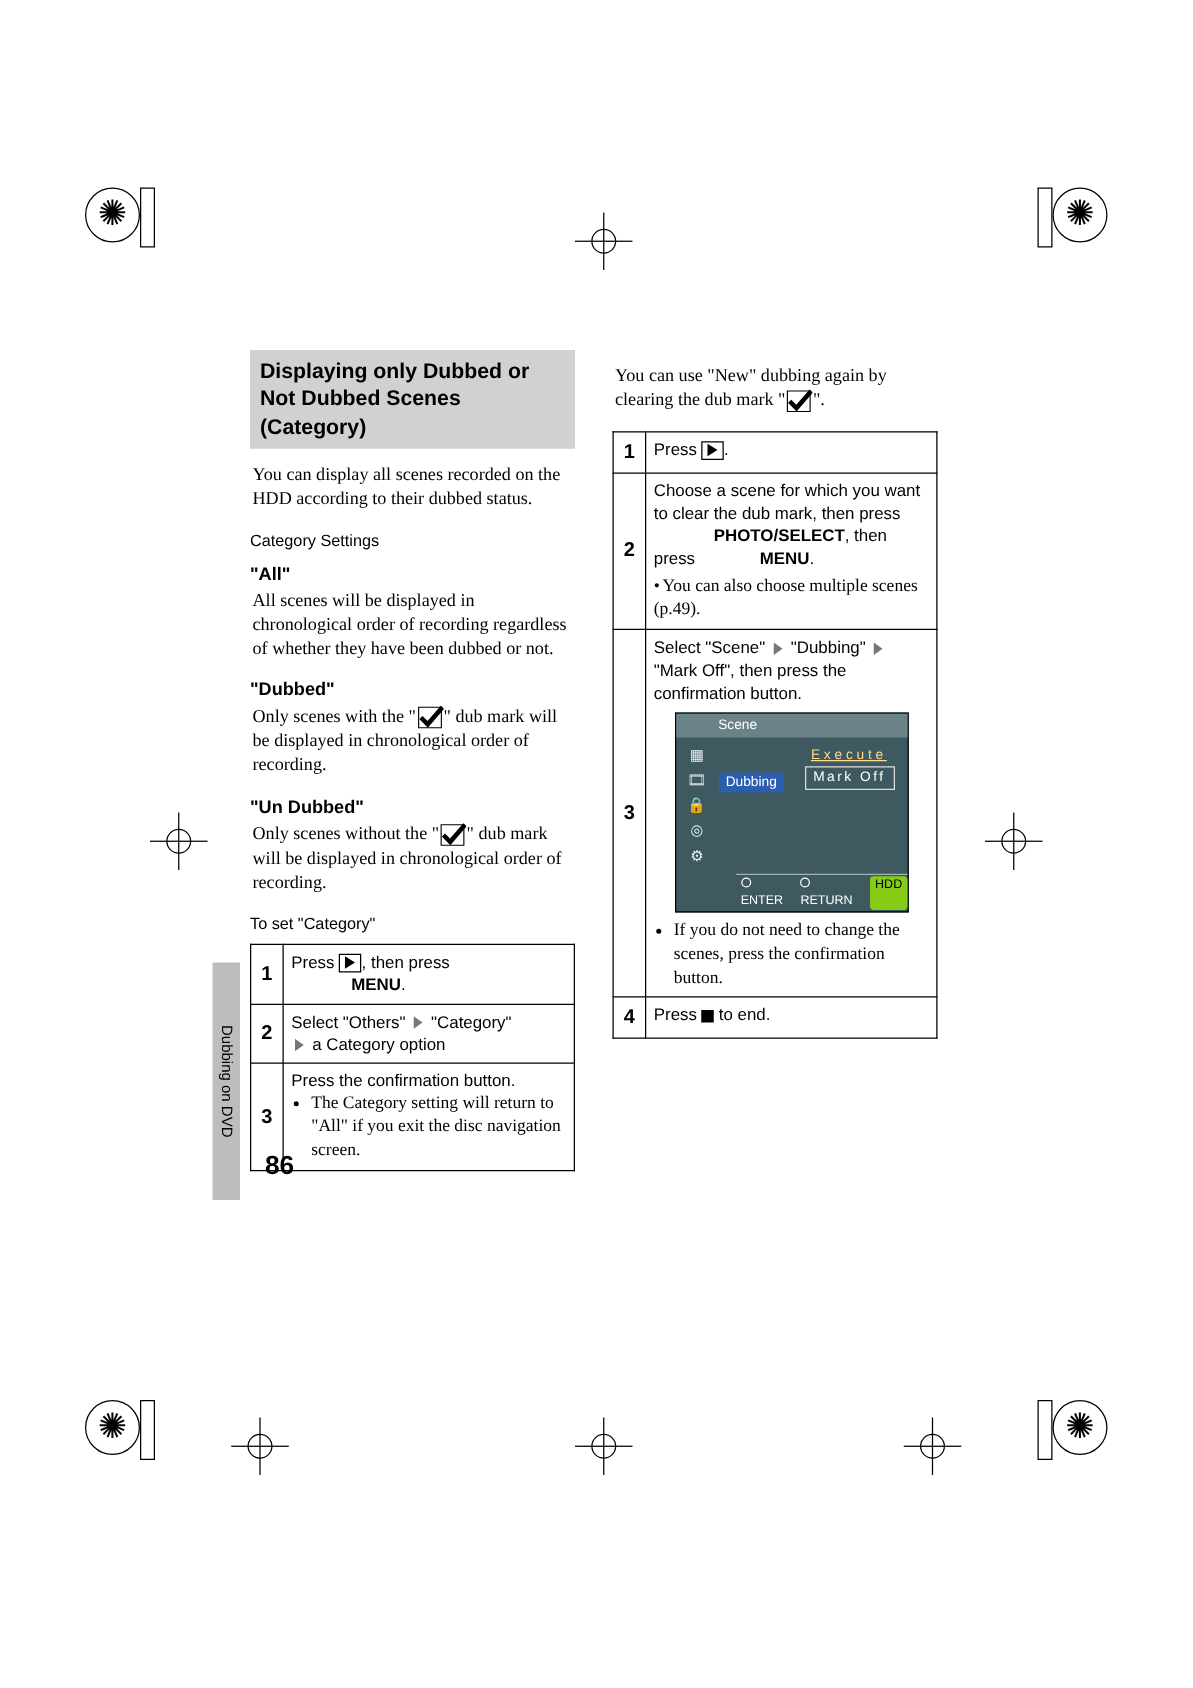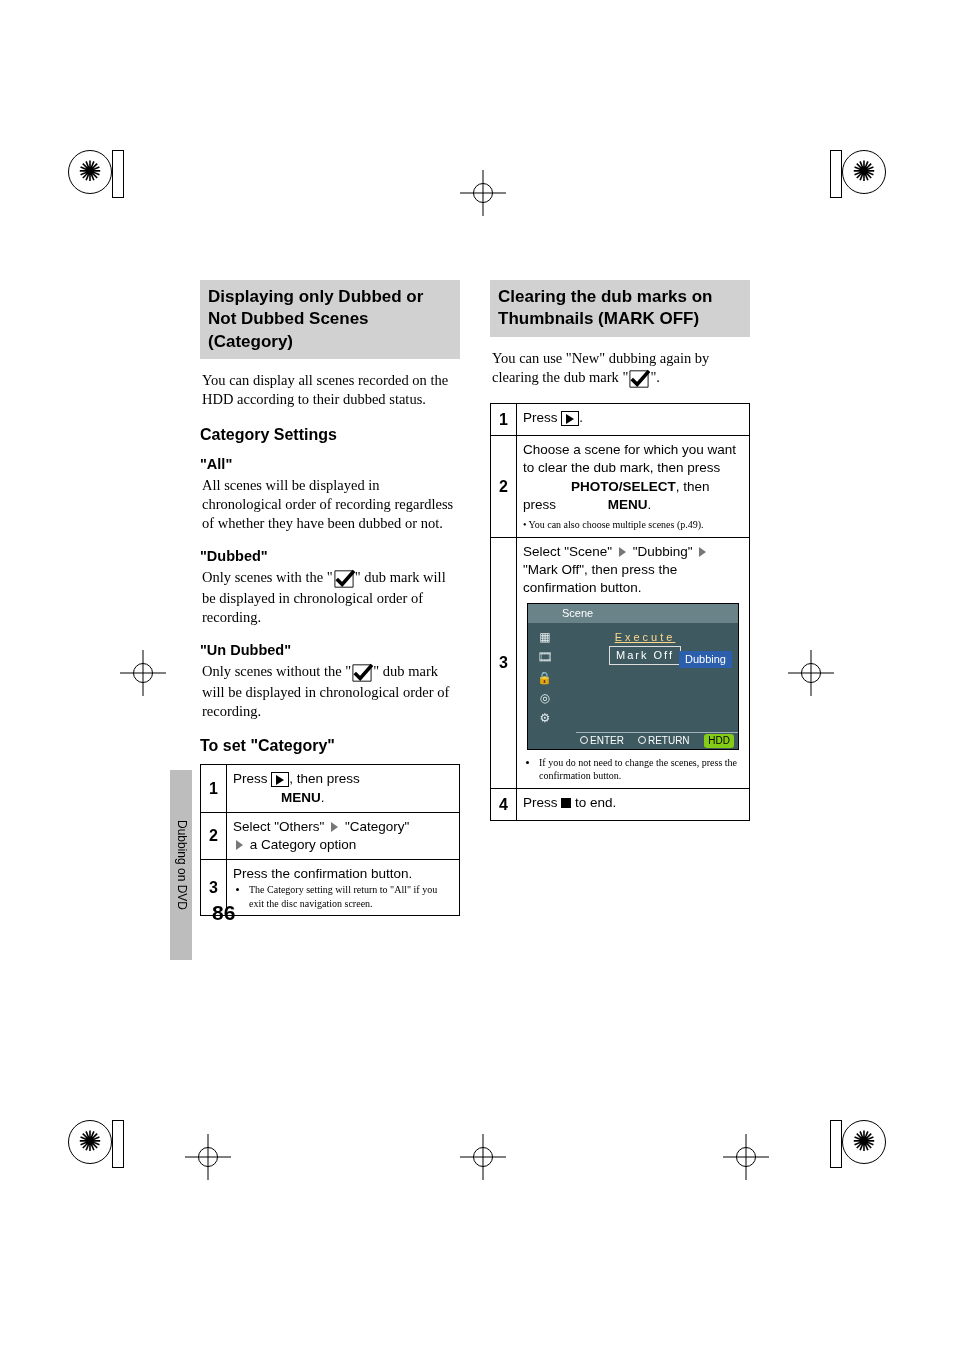--- a/index.html
+++ b/index.html
@@ -36,45 +36,45 @@
 
   
   .content { position: absolute; top: 280px; left: 200px; width: 555px; font-size: 14.5px; line-height: 1.32; }
 
   .cols { display: flex; gap: 30px; }
   .col { width: 260px; }
 
   .sec-title { background: #d1d1d1; font-family: Arial, Helvetica, sans-serif; font-weight: bold; font-size: 17px; padding: 6px 8px; color: #000; }
   .body-p { font-family: "Times New Roman", serif; margin: 12px 2px 14px; }
 
-  .h2 { font-family: Arial, Helvetica, sans-serif; font-weight: 700; font-size: 16px; margin: 10px 0 8px; }
+  .h2 { font-family: Arial, Helvetica, sans-serif; font-weight: 400; font-size: 13px; margin: 10px 0 8px; }
   .h3 { font-family: Arial, Helvetica, sans-serif; font-weight: bold; font-size: 14.5px; margin: 10px 0 2px; }
 
   .step-table { border-collapse: collapse; width: 100%; font-family: Arial, Helvetica, sans-serif; }
   .step-table td { border: 1px solid #000; padding: 5px 6px; vertical-align: top; font-size: 13.5px; line-height: 1.35; }
   .step-table td.num { width: 26px; text-align: center; font-weight: bold; font-size: 16px; font-family: Arial, sans-serif; vertical-align: middle; }
-  .step-table .serif { font-family: "Times New Roman", serif; font-size: 10px; }
+  .step-table .serif { font-family: "Times New Roman", serif; font-size: 14px; }
   .step-table .bold { font-weight: bold; margin-left: 48px; }
   .step-table ul { list-style: disc; padding-left: 16px; }
 
   .side-tab { position: absolute; left: -30px; top: 490px; background: #bdbdbd; width: 22px; height: 190px; }
   .side-tab .t { position:absolute; left: 50%; top: 50%; transform: translate(-50%,-50%) rotate(90deg); white-space:nowrap; font-size: 12px; font-family: Arial, sans-serif; }
 
   .pagenum { position:absolute; left: 12px; bottom: -10px; font-family: Arial, sans-serif; font-weight: bold; font-size: 21px; }
 
   
   .playbtn { display:inline-block; border:1px solid #000; padding:1px 4px; line-height:1; vertical-align:middle; font-size:11px;}
   .tri { display:inline-block; width:0; height:0; border-top:5px solid transparent; border-bottom:5px solid transparent; border-left:8px solid #000; vertical-align:middle;}
   .sq  { display:inline-block; width:10px; height:10px; background:#000; vertical-align:middle;}
   .chk { display:inline-flex; width:22px; height:20px; align-items:center; justify-content:center; vertical-align:middle;}
   .chk svg { width:22px; height:20px; }
   .rtri { display:inline-block; width:0; height:0; border-top:5px solid transparent; border-bottom:5px solid transparent; border-left:7px solid #777; vertical-align:middle; margin:0 3px;}
 
   
-  .osd { border:1px solid #000; background:#3e5a60; width: 212px; font-family: Arial, sans-serif; font-size:11px; color:#fff; margin: 6px auto 6px; }
+  .osd { border:1px solid #000; background:#3e5a60; width: 187px; font-family: Arial, sans-serif; font-size:11px; color:#fff; margin: 6px auto 6px; }
   .osd .top { background:#6a8389; padding:2px 6px; display:flex; }
   .osd .top .lbl { margin-left: 28px; color:#fff; }
   .osd .mid { padding: 6px; display:flex; }
   .osd .lefticons { width: 22px; display:flex; flex-direction:column; gap:4px; align-items:center; }
   .osd .lefticons span { font-size: 12px; text-align:center; color:#e7eef0; }
   .osd .menu { flex:1; padding-left:6px; }
   .osd .btn-dub { background:#2b5fae; color:#fff; padding:1px 6px; display:inline-block; font-size:11px; }
   .osd .opt { border:1px solid #ddd; font-size:11px; padding:1px 6px; display:inline-block; letter-spacing:2px;}
   .osd .opt.exec { border:none; color:#ffd98a; text-decoration: underline; letter-spacing:3px;}
   .osd .bot { border-top:1px solid #9fb2b6; padding:1px 4px; display:flex; gap:14px; justify-content:flex-start; font-size:10px; color:#fff;margin-left:48px;}
@@ -182,21 +182,20 @@
               <ul class="serif">
                     <li>The Category setting will return to "All" if you exit the disc navigation screen.</li>
                   </ul>
             </td>
           </tr>
         </tbody>
           </table>
       </div>
 
       <div class="col">
-        <div class="sec-title">Clearing the dub marks on Thumbnails (MARK OFF)</div>
         <p class="body-p">
           <span>You can use "New" dubbing again by clearing the dub mark "</span><span class="chk">
               <svg viewBox="0 0 24 22">
                 <path d="M2 2 H22 V20 H2 Z" fill="none" stroke="#000" stroke-width="1"></path>
                 <path d="M4 11 L10 17 L23 2" fill="none" stroke="#000" stroke-width="4"></path>
               </svg>
             </span><span>".</span>
         </p>
 
         <table class="step-table">
@@ -227,25 +226,25 @@
                     </div>
                 <div class="mid">
                   <div class="lefticons">
                     <span>▦</span>
                     <span>🎞</span>
                     <span>🔒</span>
                     <span>◎</span>
                     <span>⚙</span>
                   </div>
                   <div class="menu">
-                    <div style="text-align:center; padding-right:4px;">
+                    <div style="text-align:right; padding-right:4px;">
                       <span class="opt exec">Execute</span><br>
                       <span class="opt">Mark Off</span>
                     </div>
-                    <div style="margin-top:-14px;text-align:right;"><span class="btn-dub">Dubbing</span></div>
+                    <div style="margin-top:-14px;"><span class="btn-dub">Dubbing</span></div>
                   </div>
                 </div>
                 <div class="bot">
                   <span><span class="ic"></span><span>ENTER</span></span>
                   <span><span class="ic"></span><span>RETURN</span></span>
                   <span class="r">HDD</span>
                 </div>
               </div>
 
               <ul class="serif">

